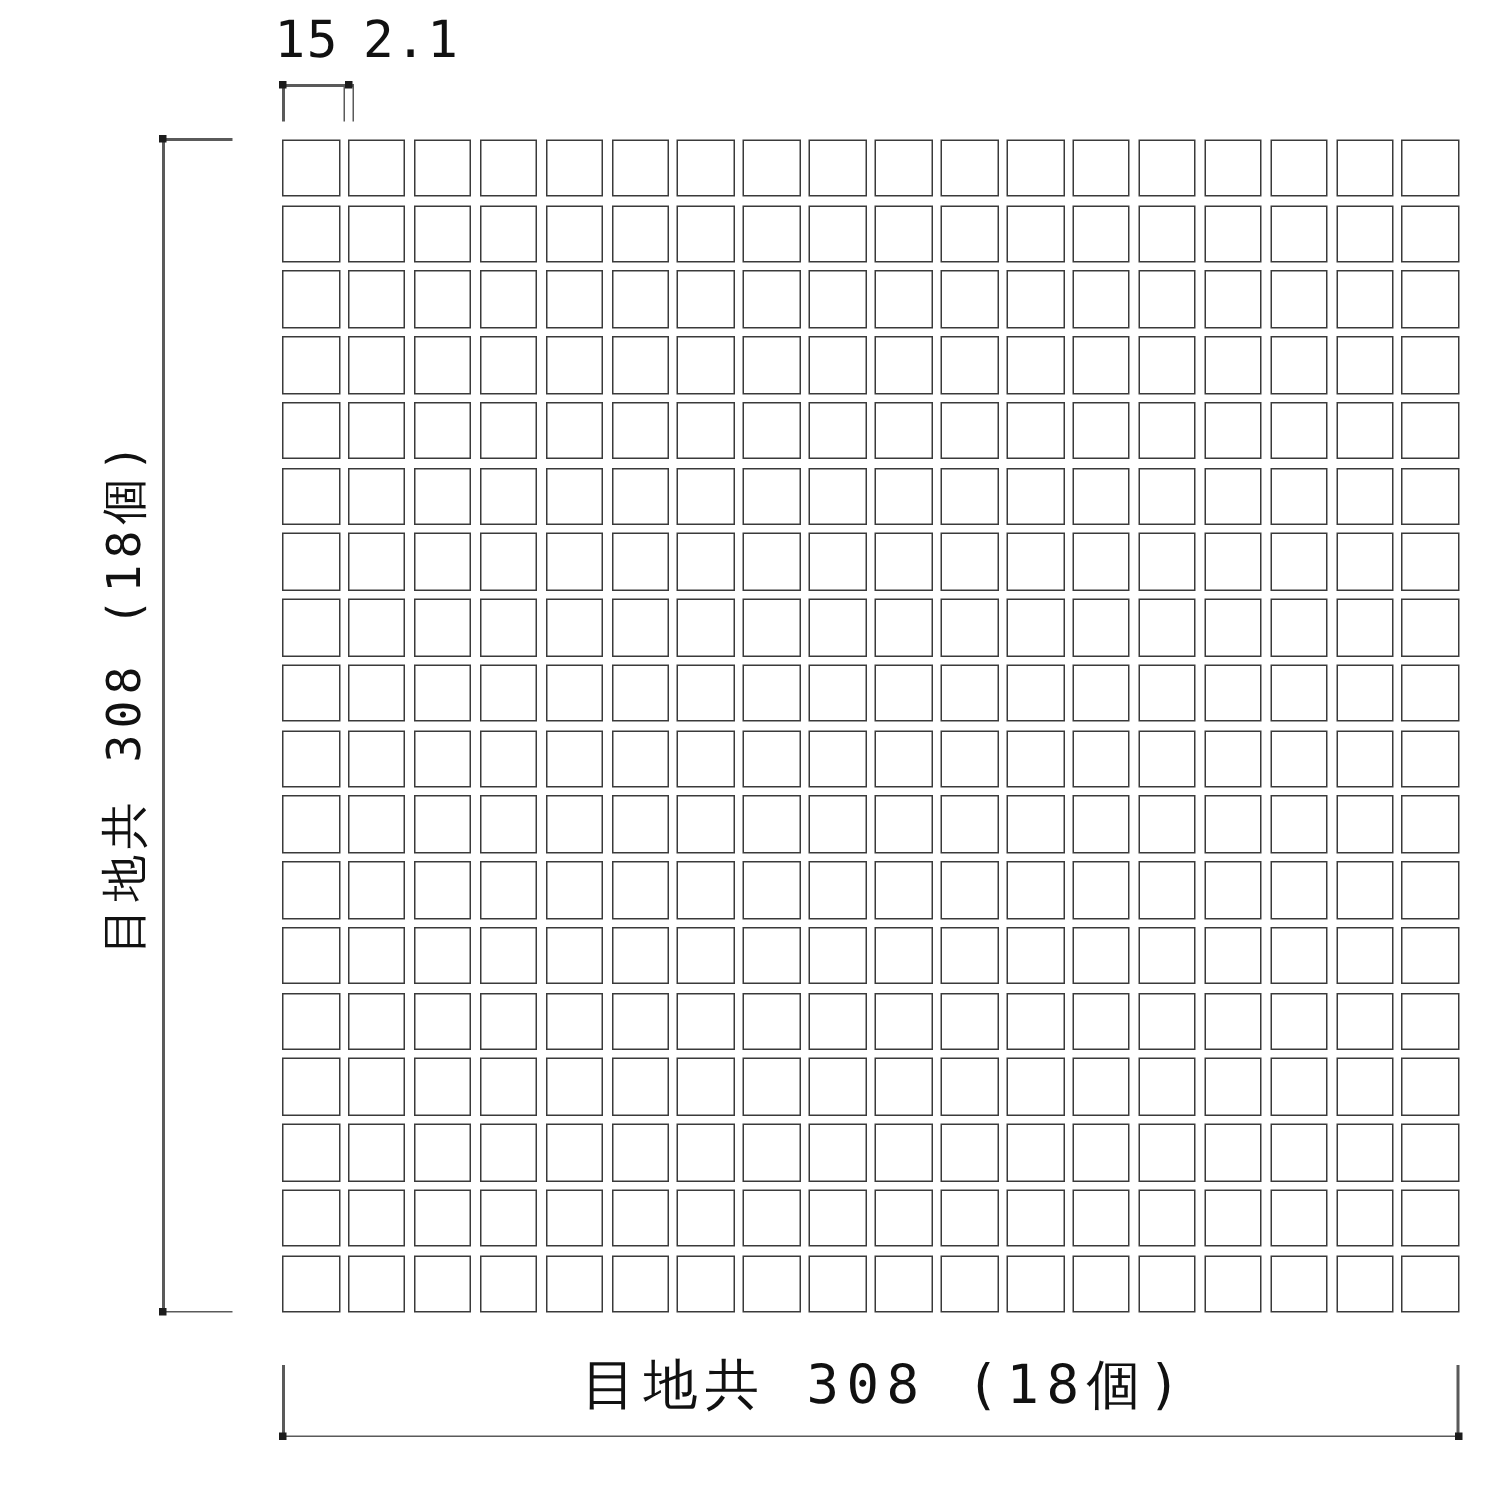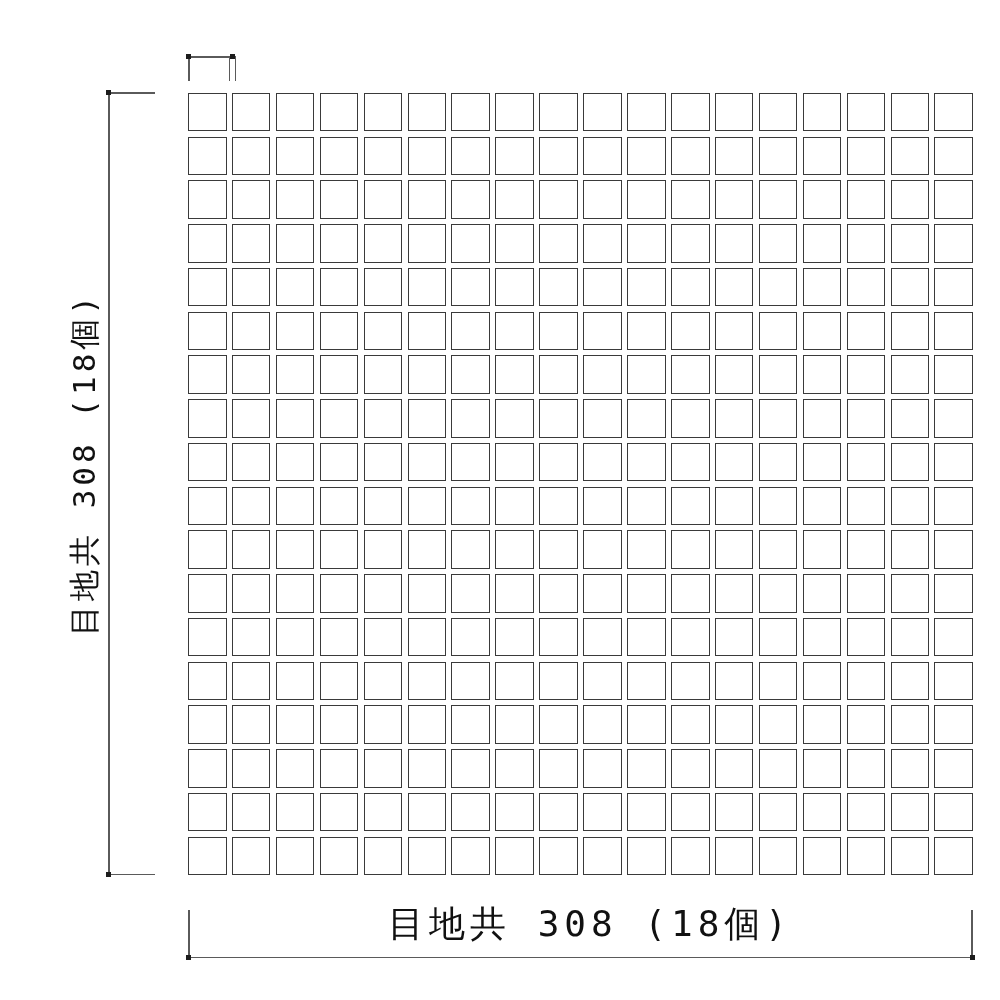--- a/index.html
+++ b/index.html
@@ -66,20 +66,24 @@
     transform:translateX(-50%);
     font-size:36px; line-height:1; letter-spacing:5px;
     white-space:nowrap;
   }
 </style>
 </head>
 <body>
 
 <div class="canvas">
 
+  <div class="top-labels">
+    <span>15</span>
+    <span>2.1</span>
+  </div>
 
   <div class="line tb-h"></div>
   <div class="line tb-t1"></div>
   <div class="line tb-t2"></div>
   <div class="line tb-t3"></div>
   <div class="dot tb-d1"></div>
   <div class="dot tb-d2"></div>
 
   <div class="line ld-v"></div>
   <div class="line ld-t1"></div>

